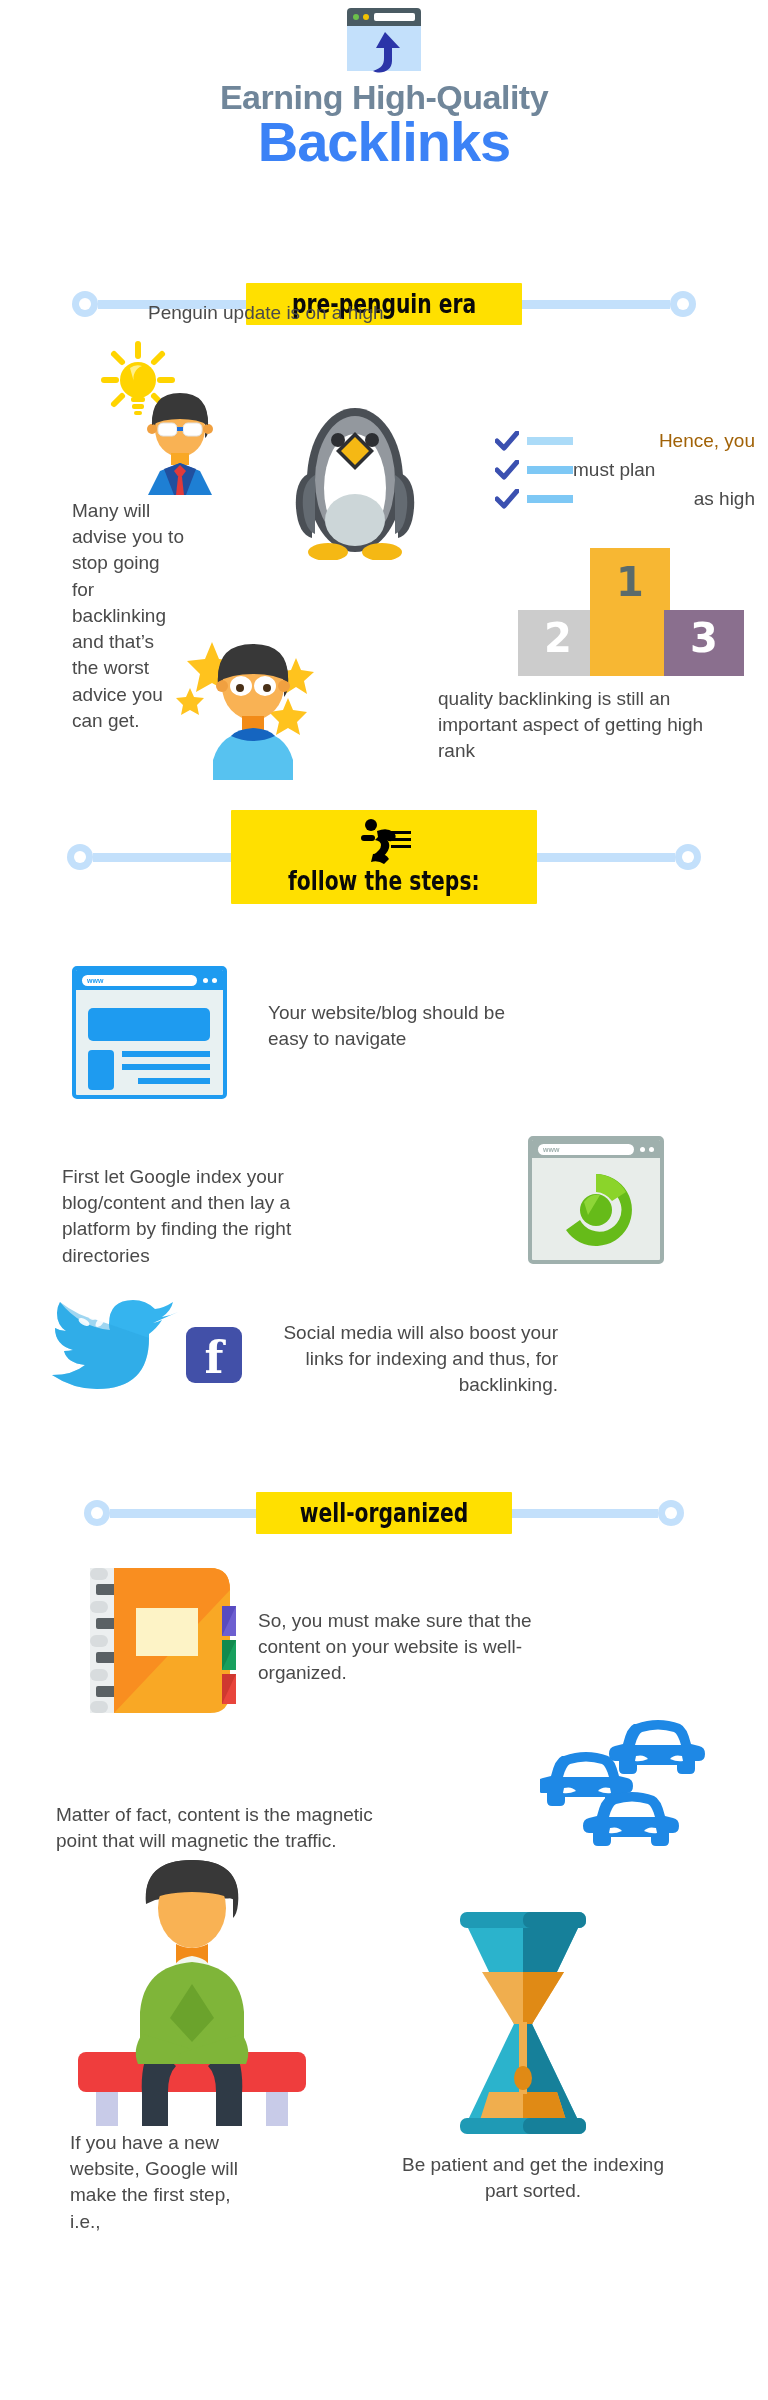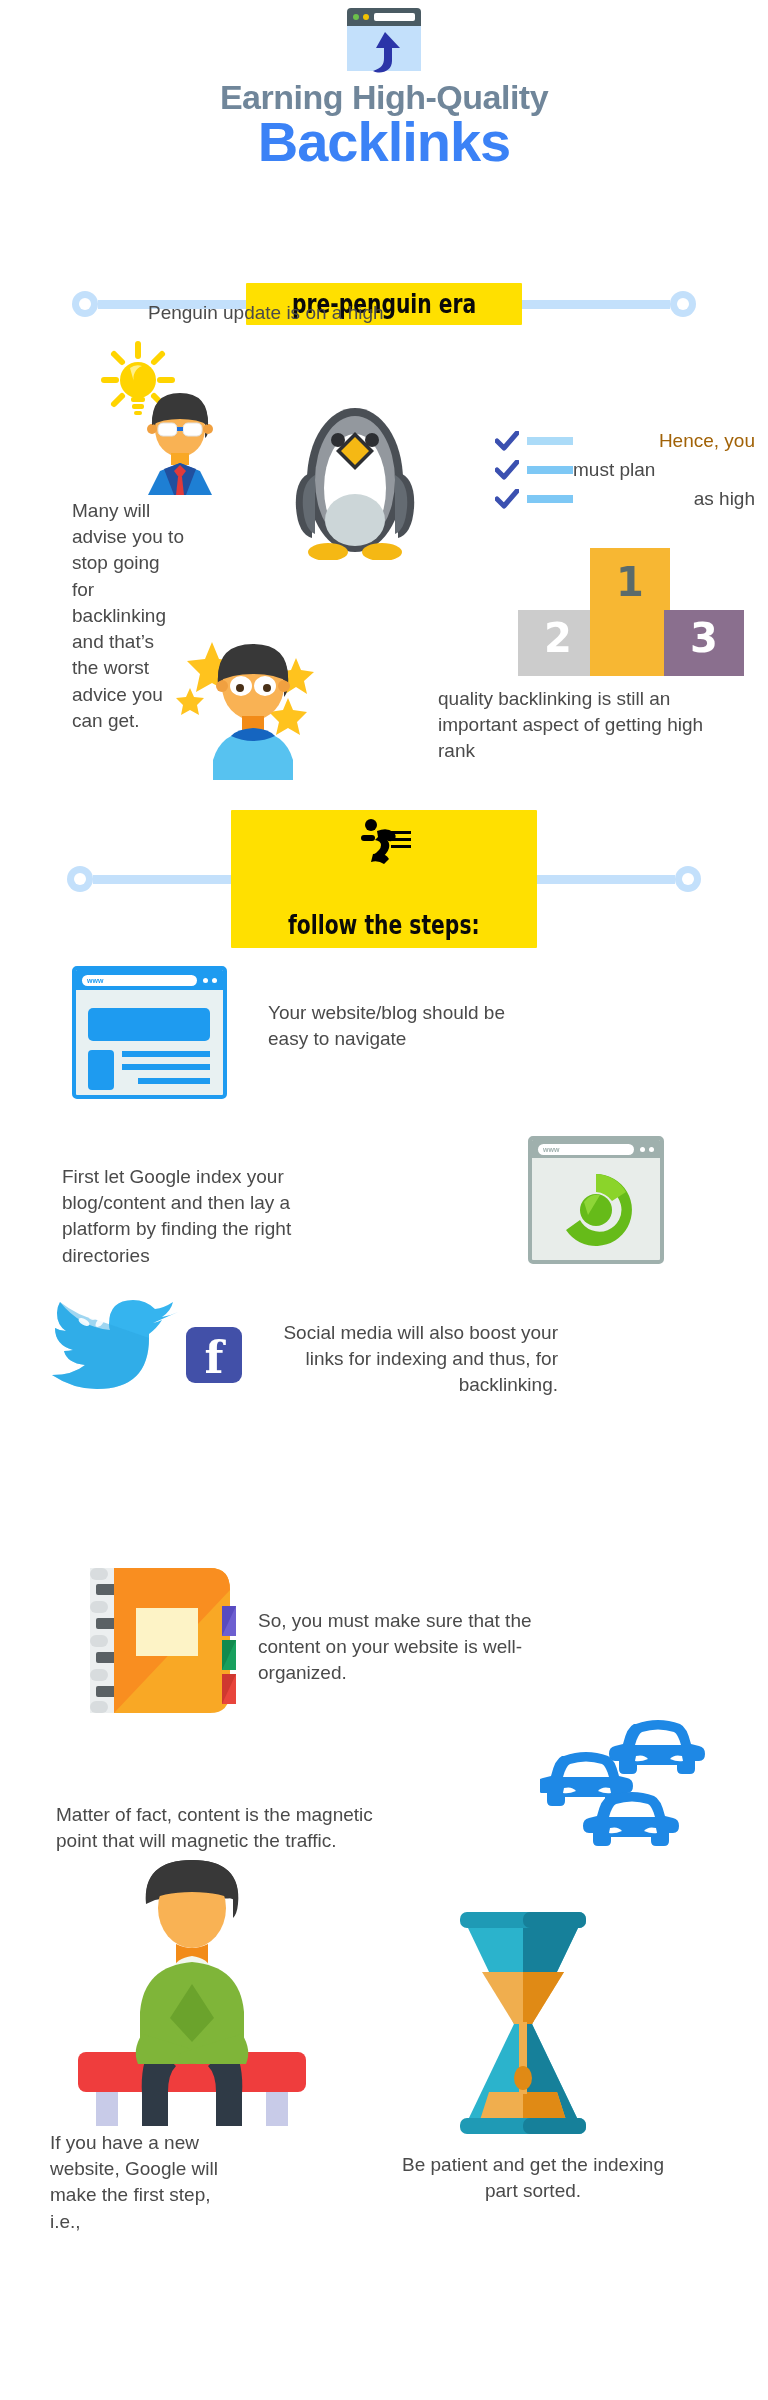--- a/index.html
+++ b/index.html
@@ -53,21 +53,21 @@
     background: #ffe000; border-radius: 1px; flex: none;
     display: flex; flex-direction: column; align-items: center; justify-content: center;
     padding: 6px 20px;
   }
   .badge-text {
     font-family: "DejaVu Sans", sans-serif;
     font-weight: bold; font-size: 26px; color: #0a0a0a;
     transform: scaleX(0.78); transform-origin: center;
     white-space: nowrap; letter-spacing: 0px;
   }
-  .badge-tall { padding: 8px 30px 8px 30px; gap: 44px; }
+  .badge-tall { padding: 8px 30px 8px 30px; }
 
   
   .btext {
     font-family: "Liberation Sans", sans-serif;
     font-size: 19px; color: #4a4a4a; line-height: 1.38;
     position: absolute;
   }
   .btext.right { text-align: right; transform-origin: right top; }
   .btext.center { text-align: center; }
 
@@ -334,20 +334,29 @@
       <circle cx="43" cy="19" r="5"></circle>
     </g>
   </svg>
   <div class="social" style="left:186px; top:1327px;">
     <div class="fb">
       <div class="fb-f">f</div>
     </div>
   </div>
   <div class="btext right" style="left:258px; top:1320px; width:300px; text-align:right;">Social media will also boost your links for indexing and thus, for backlinking.</div>
 
+  <div class="divider" style="top:1492px;">
+    <div class="div-node"></div>
+    <div class="div-line" style="width:146px;"></div>
+    <div class="badge">
+      <div class="badge-text">well-organized</div>
+    </div>
+    <div class="div-line" style="width:146px;"></div>
+    <div class="div-node"></div>
+  </div>
 
   <svg class="notebook" style="left:90px; top:1568px;" width="150" height="145" viewBox="0 0 150 145">
     <rect x="0" y="0" width="26" height="145" fill="#eceff0"></rect>
     <g fill="#5a6165">
       <rect x="6" y="16" width="24" height="11" rx="2"></rect>
       <rect x="6" y="50" width="24" height="11" rx="2"></rect>
       <rect x="6" y="84" width="24" height="11" rx="2"></rect>
       <rect x="6" y="118" width="24" height="11" rx="2"></rect>
     </g>
     <g fill="#d8dcde">
@@ -416,16 +425,16 @@
     <path d="M66 112 L84 112 L130 208 L20 208 Z" fill="#2bb3cc"></path>
     <path d="M75 112 L84 112 L130 208 L75 208 Z" fill="#16809a"></path>
     <path d="M41 180 L109 180 L118 208 L32 208 Z" fill="#f0ae4e"></path>
     <path d="M75 180 L109 180 L118 208 L75 208 Z" fill="#e08a15"></path>
     <rect x="71" y="110" width="8" height="72" fill="#f0ae4e"></rect>
     <ellipse cx="75" cy="166" rx="9" ry="12" fill="#e08a15"></ellipse>
     <rect x="12" y="206" width="126" height="16" rx="7" fill="#1f9ab5"></rect>
     <rect x="75" y="206" width="63" height="16" rx="7" fill="#16809a"></rect>
   </svg>
 
-  <div class="btext" style="left:50px; top:2130px; width:170px;">If you have a new website, Google will make the first step, i.e.,</div>
+  <div class="btext" style="left:70px; top:2130px; width:170px;">If you have a new website, Google will make the first step, i.e.,</div>
   <div class="btext center" style="left:398px; top:2152px; width:270px; ">Be patient and get the indexing part sorted.</div>
 
 </div>
 
 </body></html>

